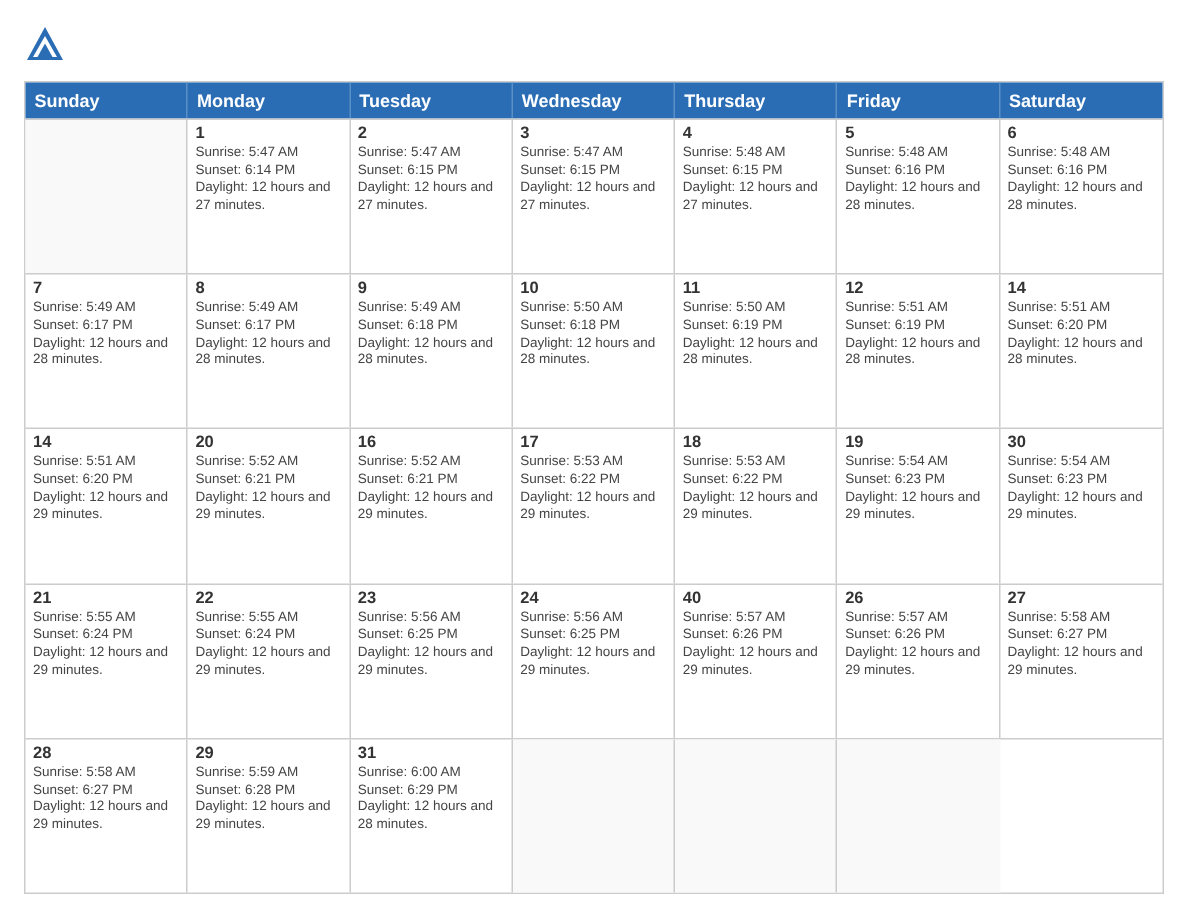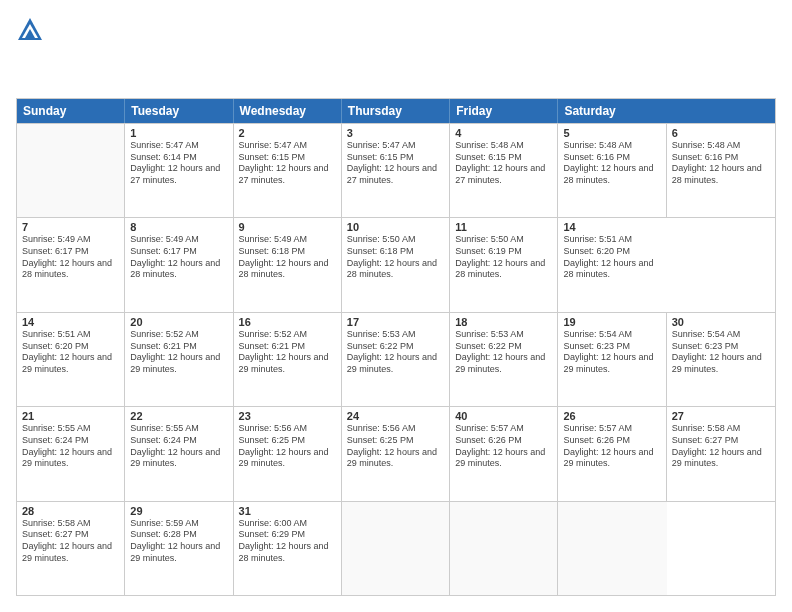--- a/index.html
+++ b/index.html
@@ -9,21 +9,20 @@
       font-family: Arial, sans-serif;
       background: #fff;
       overflow: hidden;
     }
     .page {
       width: 792px;
       height: 612px;
       padding: 16px;
       display: flex;
       flex-direction: column;
-      gap: 44px;
     }
     .header {
       display: flex;
       justify-content: space-between;
       align-items: flex-start;
       margin-bottom: 10px;
     }
     .logo {
       display: flex;
       align-items: center;
@@ -131,20 +130,21 @@
     </div>
     <div class="title-section">
       <div class="main-title"></div>
       <div class="subtitle"></div>
     </div>
   </div>
 
   <div class="calendar">
     <div class="cal-header">
     <div class="cal-header-cell">Sunday</div>
+        <div class="cal-header-cell">Monday</div>
         <div class="cal-header-cell">Tuesday</div>
         <div class="cal-header-cell">Wednesday</div>
         <div class="cal-header-cell">Thursday</div>
         <div class="cal-header-cell">Friday</div>
         <div class="cal-header-cell">Saturday</div>
       </div>
     <div class="cal-body">
     <div class="cal-row">
           <div class="cal-cell empty"></div>
           <div class="cal-cell">
@@ -220,20 +220,27 @@
 and 28 minutes.</div>
           </div>
           <div class="cal-cell">
             <span class="cell-day">11</span>
             <div class="cell-info">Sunrise: 5:50 AM
 Sunset: 6:19 PM
 Daylight: 12 hours
 and 28 minutes.</div>
           </div>
           <div class="cal-cell">
+            <span class="cell-day">12</span>
+            <div class="cell-info">Sunrise: 5:51 AM
+Sunset: 6:19 PM
+Daylight: 12 hours
+and 28 minutes.</div>
+          </div>
+          <div class="cal-cell">
             <span class="cell-day">14</span>
             <div class="cell-info">Sunrise: 5:51 AM
 Sunset: 6:20 PM
 Daylight: 12 hours
 and 28 minutes.</div>
           </div>
         </div>
         <div class="cal-row">
           <div class="cal-cell">
             <span class="cell-day">14</span>

